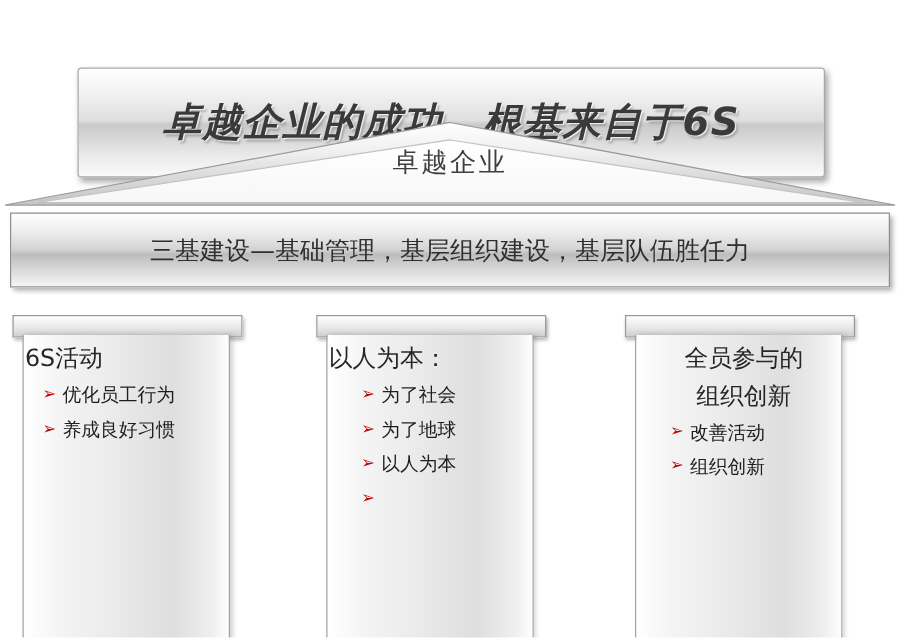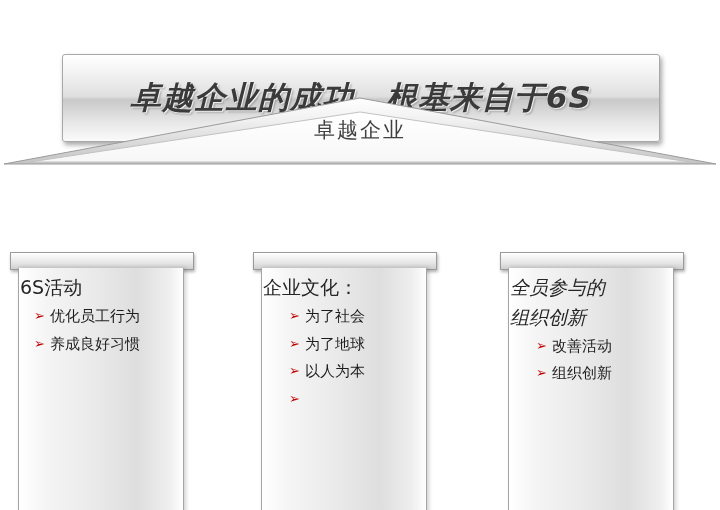--- a/index.html
+++ b/index.html
@@ -137,21 +137,21 @@
     left: 10px;
     top: 24px;
     width: 170px;
   }
   .col-heading {
     font-size: 19px;
     color: #262626;
     line-height: 1.25;
     margin-bottom: 6px;
   }
-  .col-heading.centered { text-align: left; font-style: italic; }
+  .col-heading.centered { text-align: center; }
   .bullet-list {
     margin: 0;
     padding: 0;
     list-style: none;
   }
   .bullet-list li {
     display: flex;
     align-items: flex-start;
     font-size: 15px;
     color: #1d1d1d;
@@ -189,20 +189,23 @@
           <stop offset="0%" stop-color="#ffffff"></stop>
           <stop offset="100%" stop-color="#f7f7f7"></stop>
         </linearGradient>
       </defs>
       <polygon points="360,2 716,68 4,68" fill="url(#roofGrad)" stroke="#9a9a9a" stroke-width="1"></polygon>
       <polygon points="360,16 690,66 30,66" fill="url(#roofInner)" stroke="#c2c2c2" stroke-width="1"></polygon>
     </svg>
     <div class="roof-label">卓越企业</div>
   </div>
 
+  <div class="beam">
+    <div class="beam-text">三基建设—基础管理，基层组织建设，基层队伍胜任力</div>
+  </div>
 
   <div class="column" style="left:10px;">
     <div class="col-cap"></div>
     <div class="col-body"></div>
     <div class="col-content">
       <div class="col-heading">6S活动</div>
       <ul class="bullet-list">
         <li>
           <span class="arrow">➢</span>
           <span>优化员工行为</span>
@@ -212,21 +215,21 @@
           <span>养成良好习惯</span>
         </li>
       </ul>
     </div>
   </div>
 
   <div class="column" style="left:253px;">
     <div class="col-cap"></div>
     <div class="col-body"></div>
     <div class="col-content">
-      <div class="col-heading">企业文化：</div>
+      <div class="col-heading">以人为本：</div>
       <ul class="bullet-list indent-more">
         <li>
           <span class="arrow">➢</span>
           <span>为了社会</span>
         </li>
         <li>
           <span class="arrow">➢</span>
           <span>为了地球</span>
         </li>
         <li>

